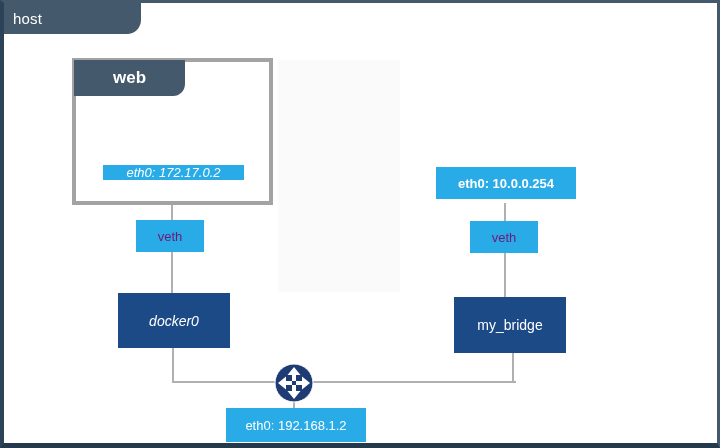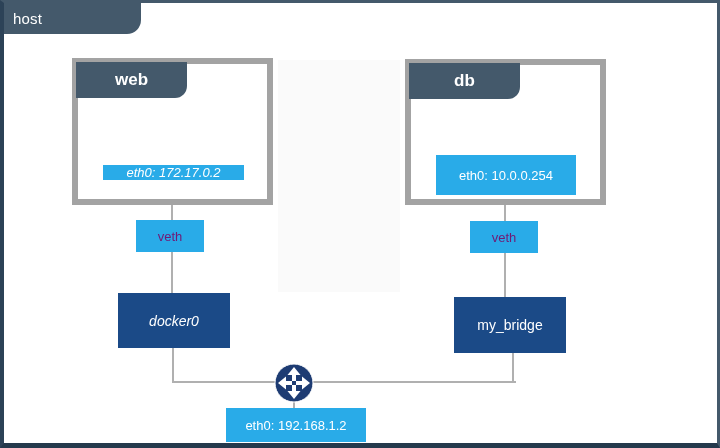--- a/index.html
+++ b/index.html
@@ -18,38 +18,38 @@
     background: #fafafa; }
 
   .host-tab {
     position: absolute; left: 0; top: 0; width: 137px; height: 31px;
     background: #44596b; border-radius: 0 0 14px 0;
     color: #ffffff; font-size: 15px; display: flex; align-items: center;
     padding-left: 9px; letter-spacing: 0.2px;
   }
 
   .container-box {
-    position: absolute; background: #ffffff; border: 6px solid #a3a3a3;
+    position: absolute; background: #ffffff; border: 4px solid #a3a3a3;
   }
   .container-box.web { left: 68px; top: 55px; width: 201px; height: 147px; }
   .container-box.db  { left: 401px; top: 56px; width: 201px; height: 146px; }
 
   .container-tab {
     position: absolute; left: -2px; top: -2px; width: 111px; height: 36px;
     background: #44596b; border-radius: 0 0 12px 0;
     color: #ffffff; font-weight: bold; font-size: 17px;
     display: flex; align-items: center; justify-content: center;
   }
 
   .if-box {
     position: absolute; background: #29abe8; color: #ffffff; font-size: 13px;
     display: flex; align-items: center; justify-content: center; white-space: nowrap;
   }
   .if-box.web-eth { left: 99px; top: 162px; width: 141px; height: 15px; font-style: italic; }
-  .if-box.db-eth  { left: 432px; top: 152px; width: 140px; height: 40px; }
+  .if-box.db-eth  { left: 432px; top: 164px; width: 140px; height: 32px; font-weight: bold; }
   .if-box.host-eth { left: 222px; top: 405px; width: 140px; height: 34px; }
 
   .veth-box {
     position: absolute; background: #29abe8; color: #701a75; font-size: 13px;
     display: flex; align-items: center; justify-content: center;
   }
   .veth-box.left  { left: 132px; top: 217px; width: 68px; height: 32px; }
   .veth-box.right { left: 466px; top: 218px; width: 68px; height: 32px; }
 
   .bridge-box {
@@ -93,25 +93,20 @@
 
   <div class="container-box web">
     <div class="container-tab">
       <span>web</span>
     </div>
   </div>
   <div class="if-box web-eth">
     <span>eth0: 172.17.0.2</span>
   </div>
 
-  <div class="container-box db">
-    <div class="container-tab">
-      <span>db</span>
-    </div>
-  </div>
   <div class="if-box db-eth">
     <span>eth0: 10.0.0.254</span>
   </div>
 
   <div class="veth-box left">
     <span>veth</span>
   </div>
   <div class="veth-box right">
     <span>veth</span>
   </div>

